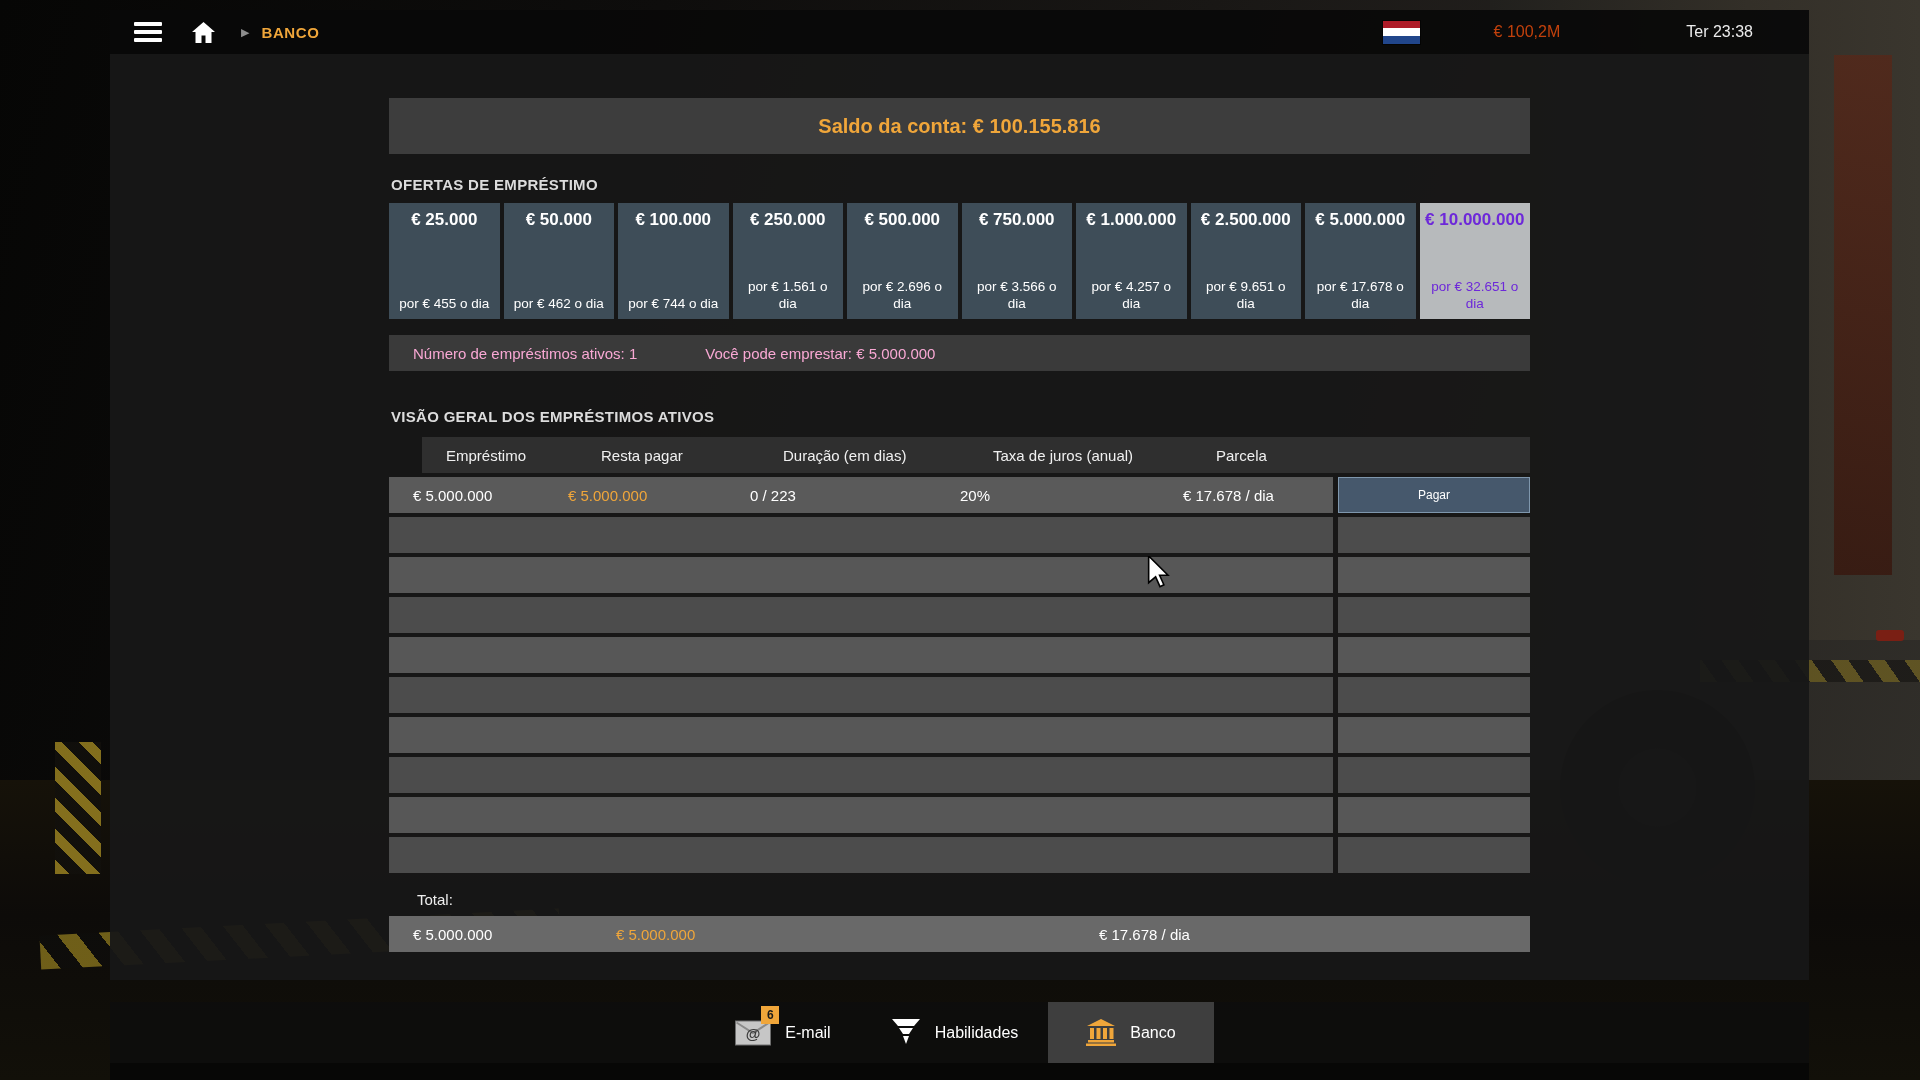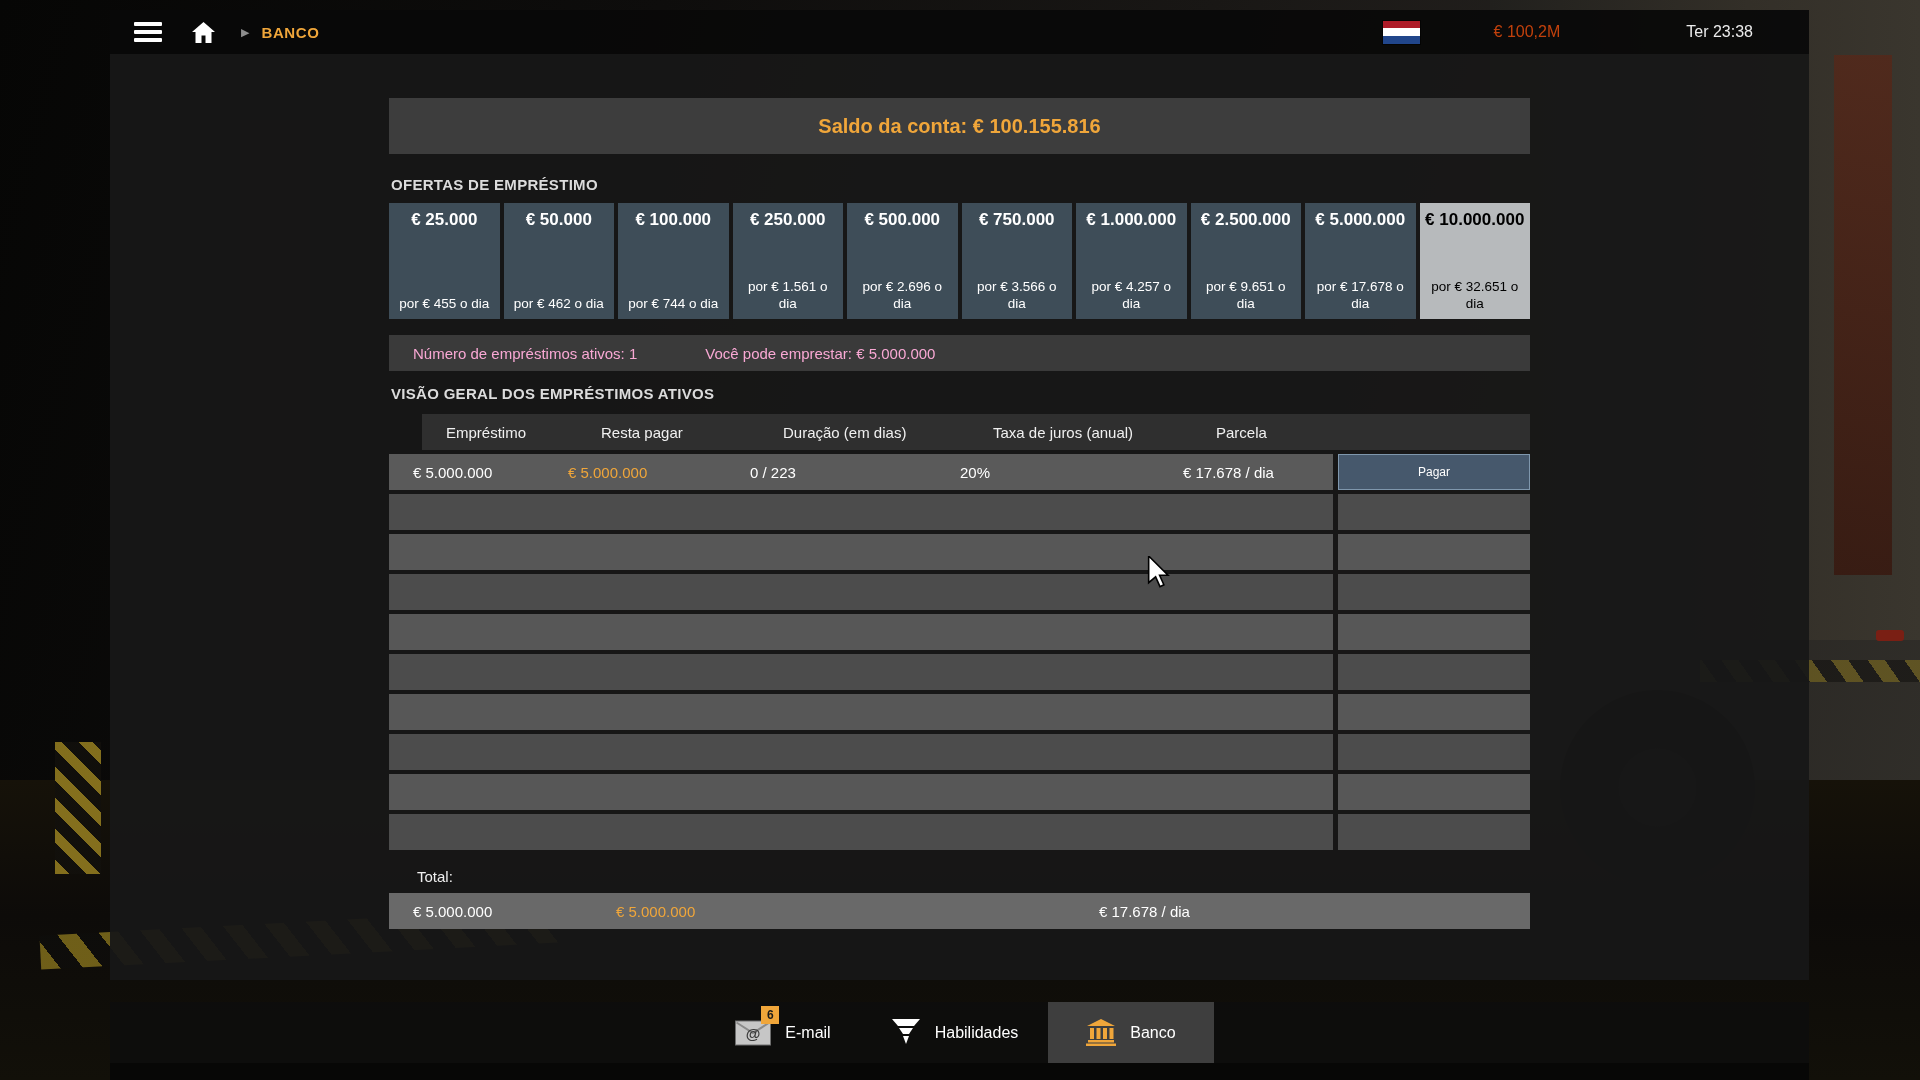--- a/index.html
+++ b/index.html
@@ -44,29 +44,29 @@
   .flag .r{background:#AE1C28;}.flag .w{background:#fff;}.flag .b{background:#21468B;}
   .tb-money{color:#c2410c;font-size:16px;margin-left:74px;}
   .tb-time{color:#ececec;font-size:16px;margin-left:126px;margin-right:32px;}
 
   
   .panel{position:absolute;left:110px;top:54px;width:1699px;height:926px;background:rgba(23,23,23,.94);}
   .content{width:1141px;margin:0 auto;padding-top:44px;}
   .balance-bar{height:56px;background:#3d3d3d;display:flex;align-items:center;justify-content:center;}
   .balance-bar span{color:#f0a63a;font-size:20px;font-weight:bold;}
   .sec-title{color:#dcdcdc;font-size:15px;font-weight:bold;margin:22px 0 10px 2px;letter-spacing:.3px;}
-  .sec-title.second{margin-top:14px;}
+  .sec-title.second{margin-top:37px;}
 
   .offers{display:flex;gap:4px;}
   .offer{flex:1;height:116px;background:#3e4d58;border:none;color:#fff;cursor:pointer;
     display:flex;flex-direction:column;align-items:center;justify-content:space-between;
     text-align:center;padding:6px 5px;font-family:inherit;}
   .offer .amt{font-size:17px;font-weight:bold;line-height:1.25;}
   .offer .per{font-size:13.5px;line-height:1.3;margin-top:2px;}
-  .offer.disabled{background:#b7babc;color:#000000;cursor:default;}
+  .offer.disabled{background:#b7babc;color:#6d28d9;cursor:default;}
 
   .status-bar{margin-top:16px;height:36px;background:#3a3a3a;display:flex;align-items:center;
     gap:68px;padding-left:24px;color:#f9a8d4;font-size:15px;}
 
   .thead{margin-top:12px;height:36px;background:#2f2f2f;display:grid;
     grid-template-columns:155px 182px 210px 223px 1fr;align-items:center;
     padding-left:24px;color:#f0f0f0;font-size:15px;margin-left:33px;}
   .trow{display:flex;gap:5px;margin-top:4px;height:36px;}
   .tmain{width:944px;background:#5a5a5a;display:grid;
     grid-template-columns:155px 182px 210px 223px 1fr;align-items:center;

